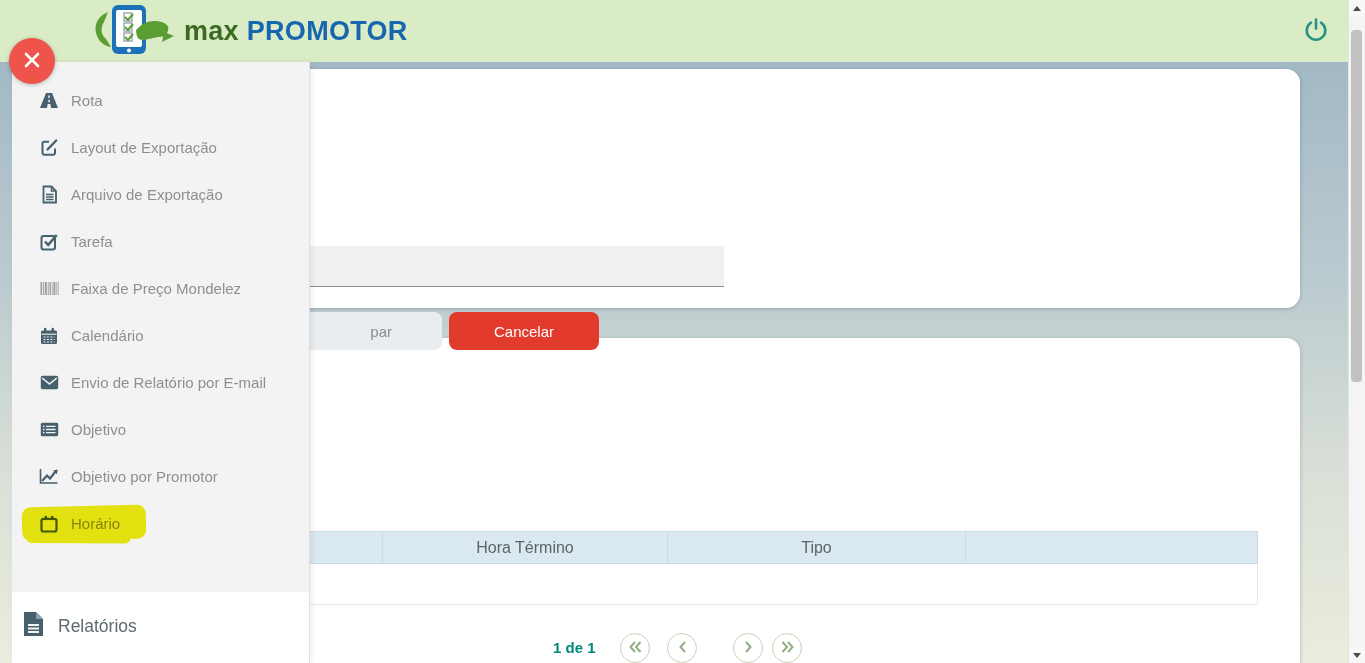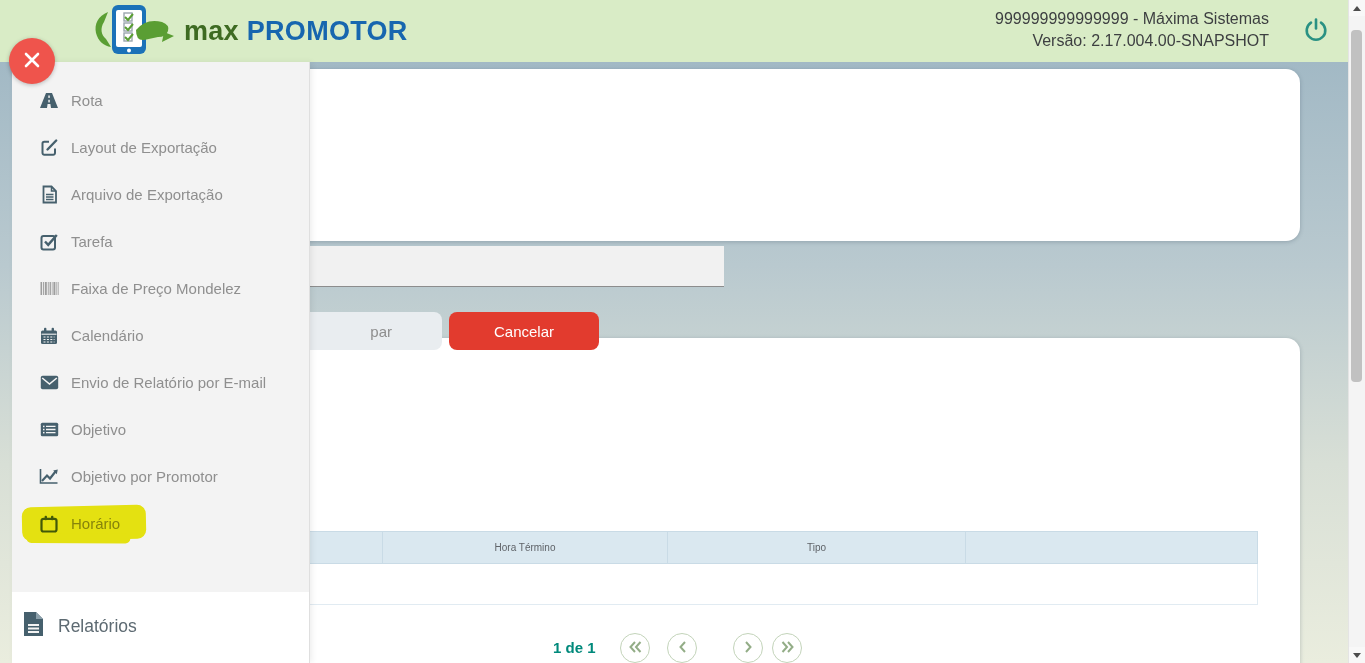--- a/index.html
+++ b/index.html
@@ -20,31 +20,31 @@
   
   .scrollbar{position:absolute;right:0;top:0;width:16px;height:663px;background:#f4f4f4;border-left:1px solid #e4e4e4;z-index:60;}
   .sb-up,.sb-down{position:absolute;left:0;width:16px;height:16px;display:flex;align-items:center;justify-content:center;background:#f8f8f8;}
   .sb-up{top:0;}
   .sb-down{bottom:0;}
   .sb-up i{width:0;height:0;border-left:4px solid transparent;border-right:4px solid transparent;border-bottom:5px solid #4c4c4c;}
   .sb-down i{width:0;height:0;border-left:4px solid transparent;border-right:4px solid transparent;border-top:5px solid #4c4c4c;}
   .sb-thumb{position:absolute;left:2px;top:30px;width:11px;height:352px;background:#c1c1c1;border-radius:4px;}
   
   .card{position:absolute;background:#fff;border-radius:14px;box-shadow:0 1px 4px rgba(50,70,85,.28);}
-  .card1{left:60px;top:69px;width:1240px;height:172px;}
+  .card1{left:60px;top:69px;width:1240px;height:239px;}
   .card2{left:60px;top:338px;width:1240px;height:380px;}
   
   .main-input{position:absolute;left:100px;top:177px;width:564px;height:41px;background:#f1f1f1;border:none;border-bottom:1px solid #8d8d8d;box-sizing:border-box;font-size:15px;color:#444;padding:0 12px;outline:none;z-index:5;}
   .btn{position:absolute;height:38px;border:none;border-radius:8px;font-size:15px;cursor:pointer;font-family:"Liberation Sans",sans-serif;z-index:5;}
   .btn-limpar{left:232px;top:243px;width:150px;background:#e9edf0;color:#8e8e8e;text-align:right;padding-right:50px;}
   .btn-cancel{left:389px;top:243px;width:150px;background:#e23b2e;color:#fff;text-align:center;}
   
   .gtable{position:absolute;left:100px;top:531px;width:1158px;z-index:5;}
   .ghead{display:grid;grid-template-columns:282px 285px 298px 293px;background:#dae8f0;border:1px solid #c9dbe6;box-sizing:border-box;}
-  .ghead .cell{height:31px;display:flex;align-items:center;justify-content:center;color:#5f6368;font-size:10px;border-right:1px solid #c9dbe6;}
+  .ghead .cell{height:31px;display:flex;align-items:center;justify-content:center;color:#5f6368;font-size:16px;border-right:1px solid #c9dbe6;}
   .ghead .cell:last-child{border-right:none;}
   .grow{height:41px;background:#fff;border:1px solid #e1ebf2;border-top:none;box-sizing:border-box;}
   
   .pag-label{position:absolute;left:553px;top:639px;color:#00897b;font-size:15px;font-weight:bold;z-index:5;}
   .pag-btn{position:absolute;top:633px;width:30px;height:30px;border:1.5px solid #c3d4ba;border-radius:50%;background:transparent;display:flex;align-items:center;justify-content:center;cursor:pointer;padding:0;z-index:5;}
   .pb1{left:620px;} .pb2{left:667px;} .pb3{left:733px;} .pb4{left:772px;}
   
   .sidebar{position:absolute;left:12px;top:62px;width:298px;height:601px;background:#fff;border-right:1px solid #dfdfdf;box-shadow:2px 0 6px rgba(0,0,0,.07);z-index:40;box-sizing:border-box;}
   .submenu{background:#f3f3f3;height:530px;padding-top:15px;box-sizing:border-box;}
   .mi{display:flex;align-items:center;height:47px;padding-left:26px;gap:11px;color:#8f8f8f;font-size:15px;cursor:pointer;position:relative;}
@@ -73,24 +73,20 @@
           <path d="M39 25 l3 3 l5 -6"></path>
           <rect x="38" y="31" width="8" height="8" stroke="#9aa5ad" stroke-width="1.4"></rect>
           <path d="M39 35 l3 3 l5 -6"></path>
         </g>
         <path d="M50 28 q10 -12 26 -8 q8 3 6 9 q-2 6 -10 6 l-14 3 q-8 1 -8 -10 z" fill="#5a9e33"></path>
         <path d="M78 30 l10 4 l-12 6 z" fill="#5a9e33"></path>
       </svg>
     </span>
     <span class="brand-text"><span class="brand-max">max</span> <span class="brand-pro">PROMOTOR</span></span>
   </div>
-  <div class="acct">
-    <div>999999999999999 - Máxima Sistemas</div>
-    <div>Versão: 2.17.004.00-SNAPSHOT</div>
-  </div>
   <button class="power-btn">
     <span>
       <svg width="28" height="28" viewBox="0 0 28 28" fill="none" stroke="#2a9183" stroke-width="2.6" stroke-linecap="round">
         <path d="M14 3.5 v9"></path>
         <path d="M9 6.6 a9.3 9.3 0 1 0 10 0"></path>
       </svg>
     </span>
   </button>
 </div>
 

